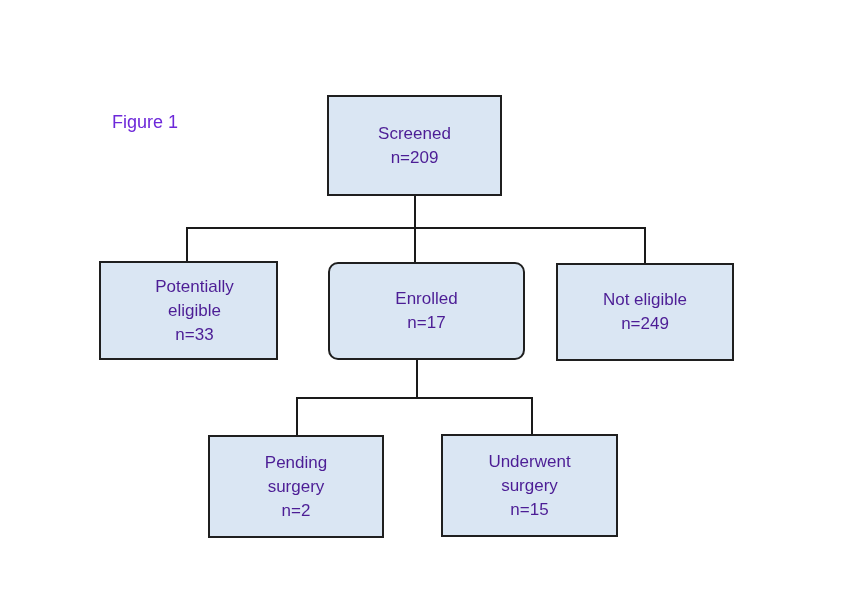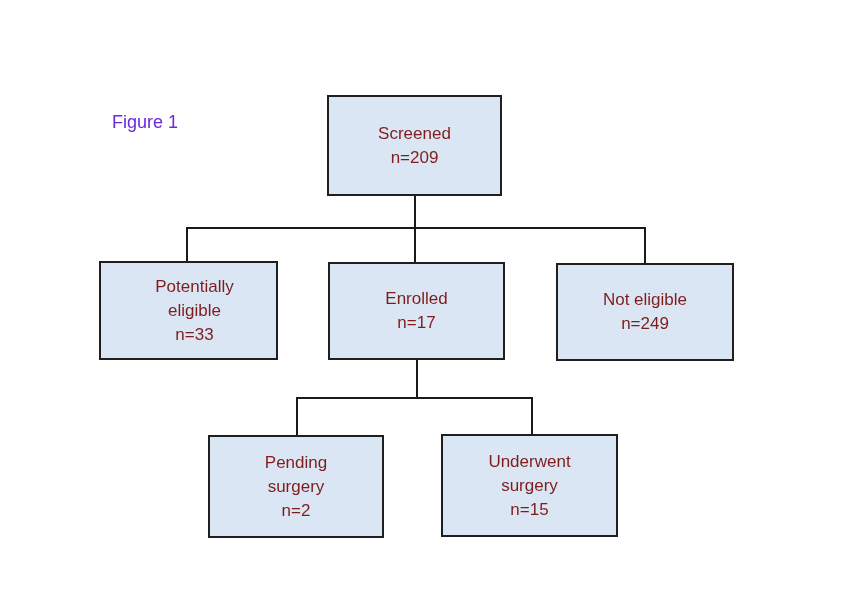--- a/index.html
+++ b/index.html
@@ -28,30 +28,30 @@
     box-sizing: border-box;
     background: #dae6f3;
     border: 2px solid #1f1f1f;
     display: flex;
     flex-direction: column;
     align-items: center;
     justify-content: center;
     text-align: center;
     font-size: 17px;
     line-height: 24px;
-    color: #7f1d1d;
+    color: #4c1d95;
   }
   .node span { display: block; }
   .line {
     position: absolute;
     background: #1a1a1a;
   }
   .node-screened          { left: 327px; top:  95px; width: 175px; height: 101px; }
   .node-potentially       { left:  99px; top: 261px; width: 179px; height:  99px; padding-left: 12px; }
-  .node-enrolled          { left: 328px; top: 262px; width: 177px; height:  98px; }
+  .node-enrolled          { left: 328px; top: 262px; width: 197px; height:  98px; border-radius: 10px; }
   .node-noteligible       { left: 556px; top: 263px; width: 178px; height:  98px; }
   .node-pending           { left: 208px; top: 435px; width: 176px; height: 103px; }
   .node-underwent         { left: 441px; top: 434px; width: 177px; height: 103px; }
 
   
   .conn-screened-stem     { left: 414px; top: 196px; width: 2px;   height: 66px; }
   .conn-top-hbar          { left: 186px; top: 227px; width: 460px; height: 2px;  }
   .conn-drop-left         { left: 186px; top: 227px; width: 2px;   height: 35px; }
   .conn-drop-right        { left: 644px; top: 227px; width: 2px;   height: 37px; }
 

